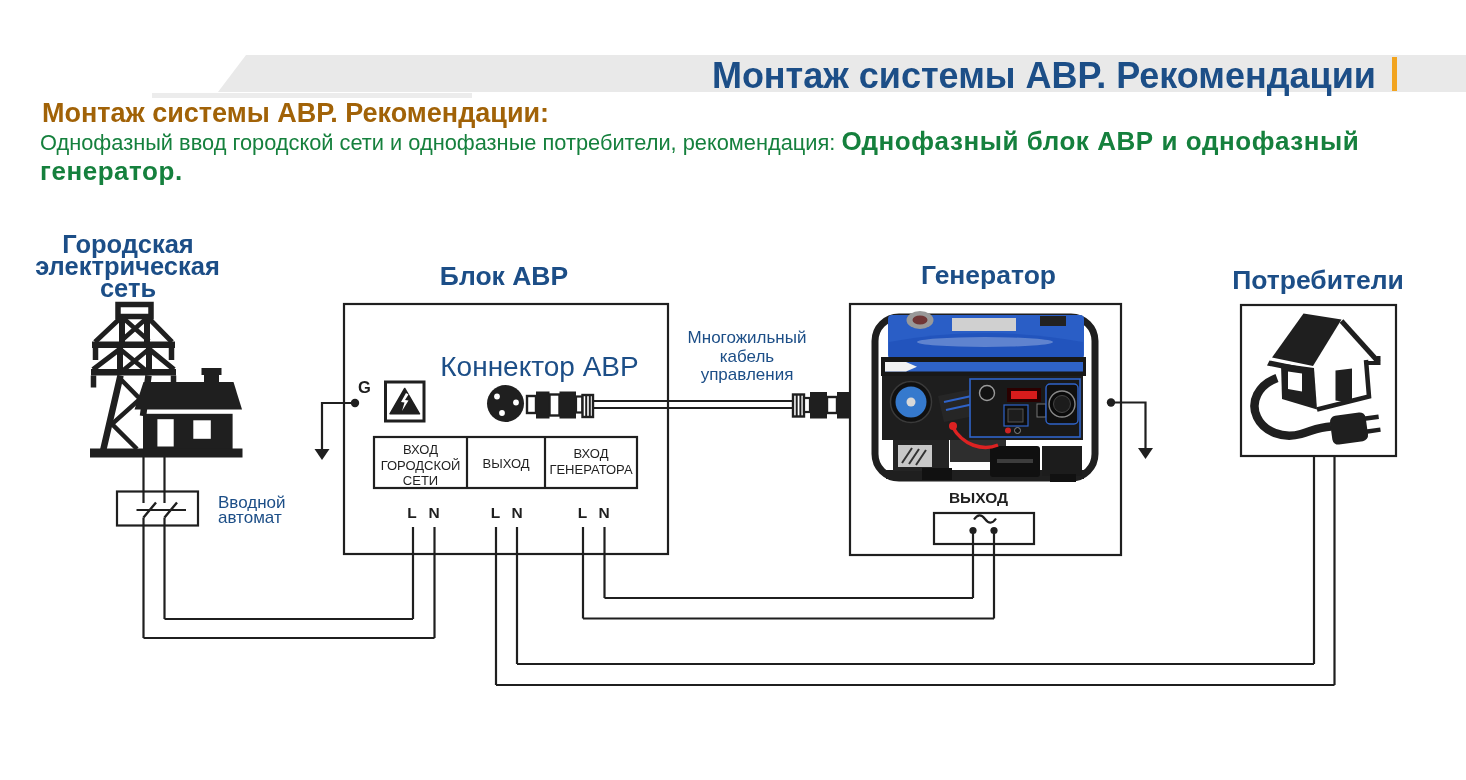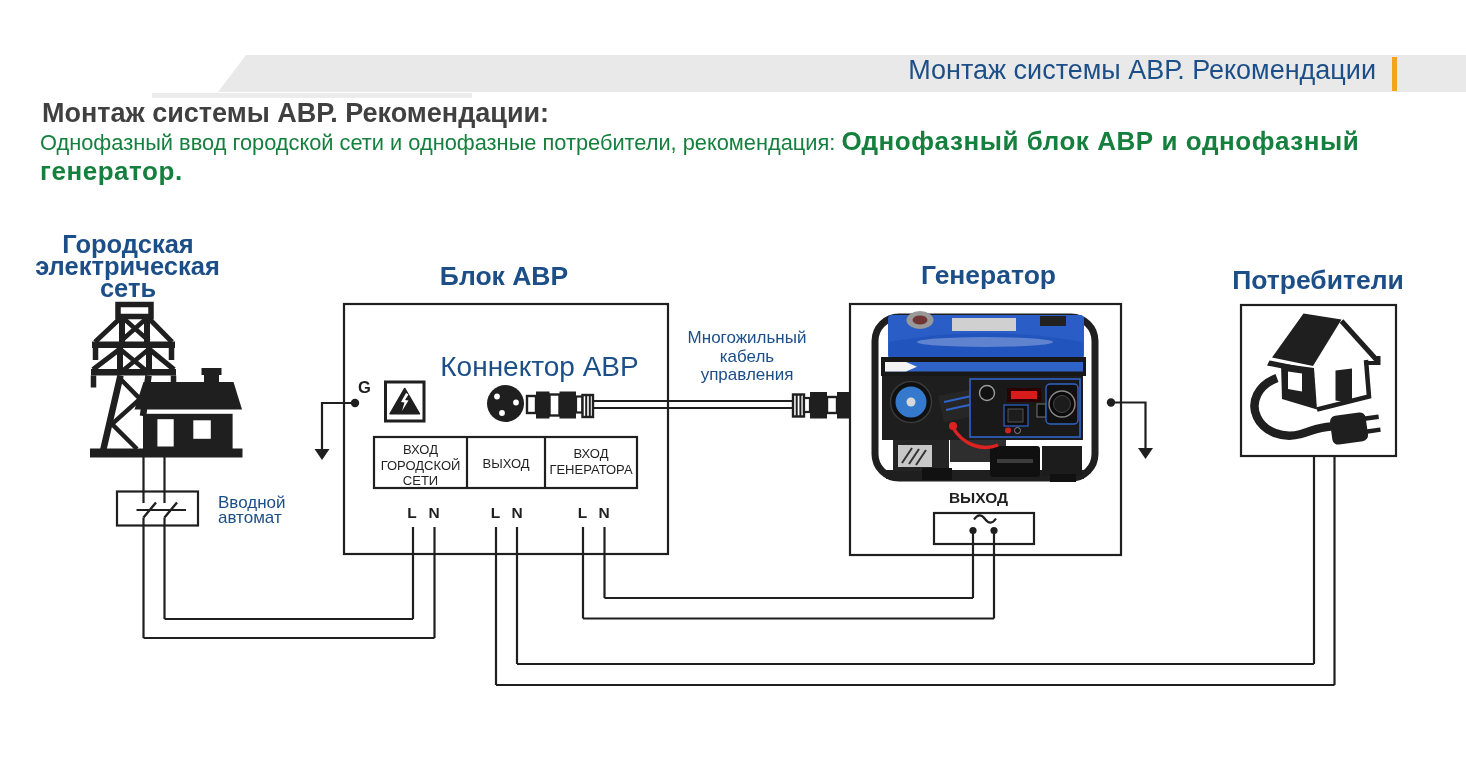--- a/index.html
+++ b/index.html
@@ -1,21 +1,21 @@
 <!DOCTYPE html>
 <html><head><meta charset="utf-8"><style>
 html,body{margin:0;padding:0;width:1466px;height:780px;background:#fff;overflow:hidden;font-family:"Liberation Sans",sans-serif;}
 .abs{position:absolute;}
 </style></head>
 <body>
 <div class="abs" style="left:218px;top:55px;width:1248px;height:37px;background:#e9e9e9;clip-path:polygon(28px 0,1248px 0,1248px 37px,0 37px);"></div>
-<div class="abs" style="left:0px;top:54.5px;width:1376px;text-align:right;font-size:27px;font-weight:normal;color:#1c4e87;">Монтаж системы АВР. Рекомендации</div>
+<div class="abs" style="left:0px;top:54.5px;width:1376px;text-align:right;font-size:36px;font-weight:bold;color:#1c4e87;">Монтаж системы АВР. Рекомендации</div>
 <div class="abs" style="left:1392px;top:57px;width:5px;height:34px;background:#f2a41f;"></div>
 <div class="abs" style="left:152px;top:93px;width:320px;height:5px;background:#ececec;"></div>
-<div class="abs" style="left:42px;top:98px;font-size:27px;font-weight:bold;color:#404040;">Монтаж системы АВР. Рекомендации:</div>
+<div class="abs" style="left:42px;top:98px;font-size:27px;font-weight:bold;color:#a16207;">Монтаж системы АВР. Рекомендации:</div>
 <div class="abs" style="left:40px;top:126.5px;width:1380px;font-size:21.8px;color:#15803d;line-height:29px;">Однофазный ввод городской сети и однофазные потребители, рекомендация: <span style="font-size:26px;font-weight:bold;letter-spacing:0.55px;">Однофазный блок АВР и однофазный<br>генератор.</span></div>
 <svg class="abs" style="left:0;top:0;" width="1466" height="780" viewBox="0 0 1466 780">
 <g id="labels" fill="#1c4e87" font-family="Liberation Sans" text-anchor="middle">
   <text x="128" y="253" font-size="25.5" font-weight="bold">Городская</text>
   <text x="127.5" y="274.5" font-size="25.5" font-weight="bold">электрическая</text>
   <text x="128" y="296.5" font-size="25.5" font-weight="bold">сеть</text>
   <text x="504" y="284.5" font-size="26.5" font-weight="bold">Блок АВР</text>
   <text x="988.5" y="284" font-size="26.5" font-weight="bold">Генератор</text>
   <text x="1318" y="289" font-size="26.5" font-weight="bold">Потребители</text>
   <text x="539.5" y="375.5" font-size="28">Коннектор АВР</text>

